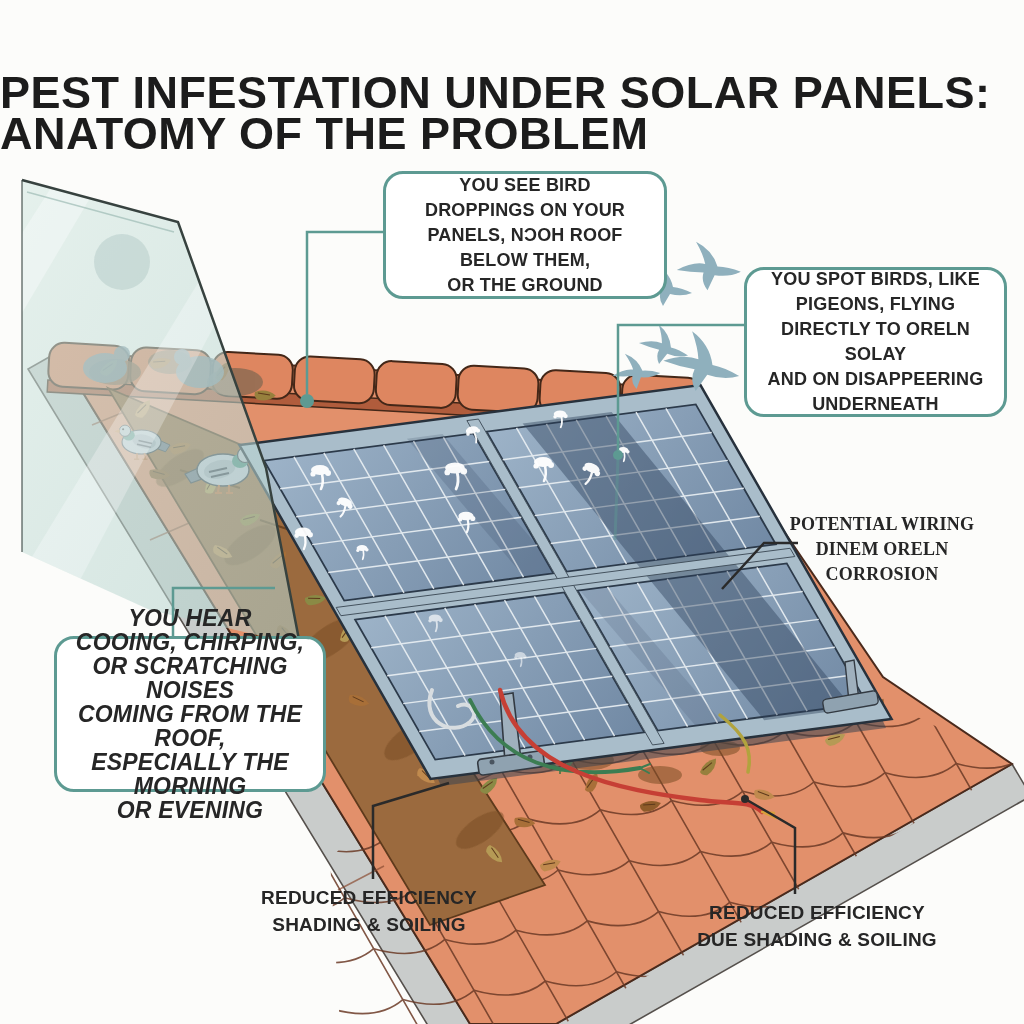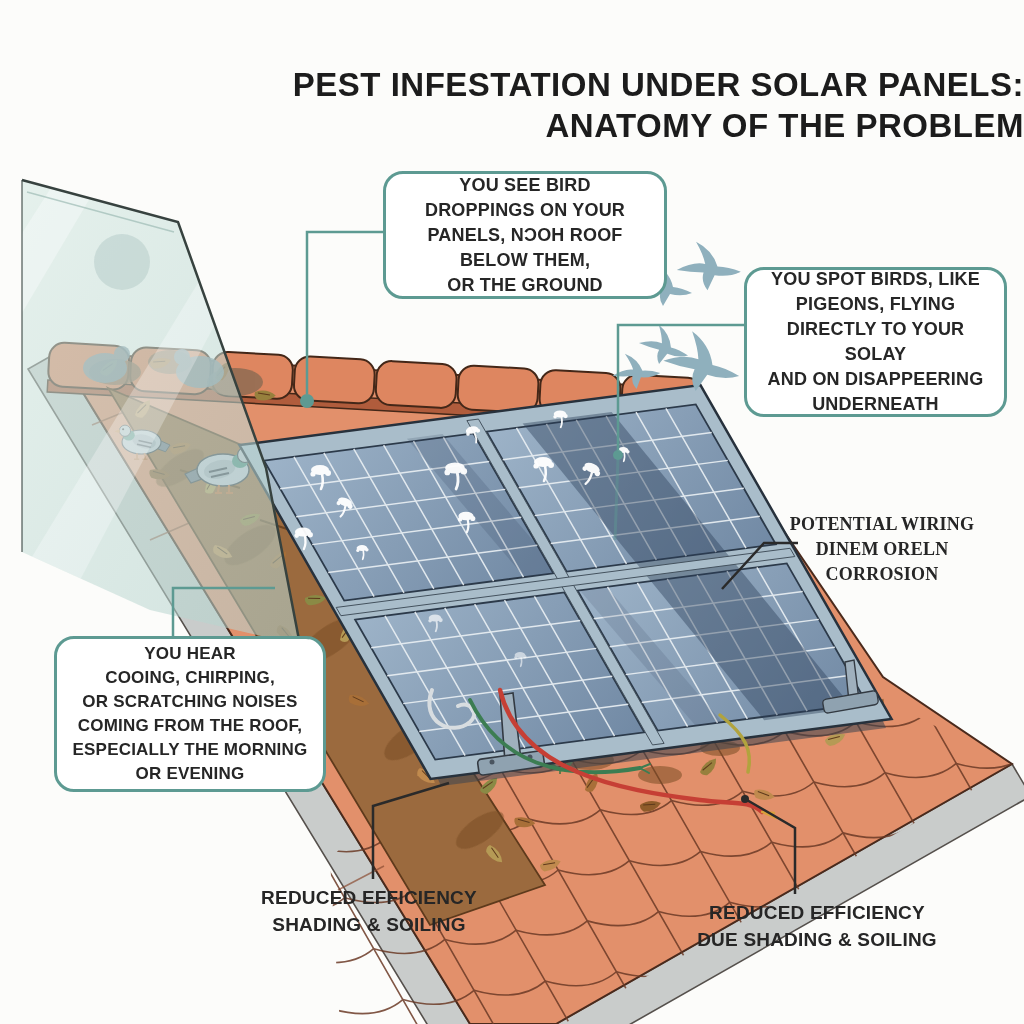--- a/index.html
+++ b/index.html
@@ -4,38 +4,38 @@
 <style>
   html,body{margin:0;padding:0;}
   body{
     width:1024px;height:1024px;position:relative;overflow:hidden;
     background:var(--background,#fcfcfa);
     font-family:"Liberation Sans","DejaVu Sans",sans-serif;
   }
   .art{position:absolute;left:0;top:0;width:1024px;height:1024px;}
   .title{
     position:absolute;top:42px;left:0;width:1024px;
-    text-align:right;font-weight:800;font-size:33px;line-height:41px;
+    text-align:left;font-weight:800;font-size:45px;line-height:41px;
     letter-spacing:.5px;color:var(--title-text,#1c1c1c);white-space:pre-line;
   }
   .callout{
     position:absolute;background:#fff;
     border:3px solid var(--accent-teal,#5d9a92);
     border-radius:20px;display:flex;align-items:center;justify-content:center;
     box-sizing:border-box;padding:21px 10px;
   }
   .callout .txt, .lbl{
     text-align:center;font-weight:700;color:var(--body-text,#262626);
     white-space:pre-line;letter-spacing:.2px;
   }
   .c1{left:383px;top:171px;width:284px;height:128px;}
   .c2{left:744px;top:267px;width:263px;height:150px;}
   .c3{left:54px;top:636px;width:272px;height:156px;}
   .c1 .txt,.c2 .txt{font-size:18px;line-height:25px;}
-  .c3 .txt{font-size:17px;line-height:24px;}
+  .c3 .txt{font-size:23px;line-height:24px;font-style:italic;}
   .lbl{position:absolute;}
   .lw{left:770px;top:512px;width:224px;font-size:18px;line-height:25px;font-family:Liberation Serif, serif;}
   .le1{left:250px;top:884px;width:238px;font-size:19px;line-height:27px;}
   .le2{left:692px;top:899px;width:250px;font-size:19px;line-height:27px;}
 </style>
 </head>
 <body>
 
 <svg class="art" viewBox="0 0 1024 1024">
   <defs>
@@ -291,21 +291,21 @@
 <div class="callout c1">
   <div class="txt">YOU SEE BIRD
 DROPPINGS ON YOUR
 PANELS, NƆOH ROOF
 BELOW THEM,
 OR THE GROUND</div>
 </div>
 <div class="callout c2">
   <div class="txt">YOU SPOT BIRDS, LIKE
 PIGEONS, FLYING
-DIRECTLY TO YOUR SOLAY
+DIRECTLY TO ORELN SOLAY
 AND ON DISAPPEERING
 UNDERNEATH</div>
 </div>
 <div class="callout c3">
   <div class="txt">YOU HEAR
 COOING, CHIRPING,
 OR SCRATCHING NOISES
 COMING FROM THE ROOF,
 ESPECIALLY THE MORNING
 OR EVENING</div>

